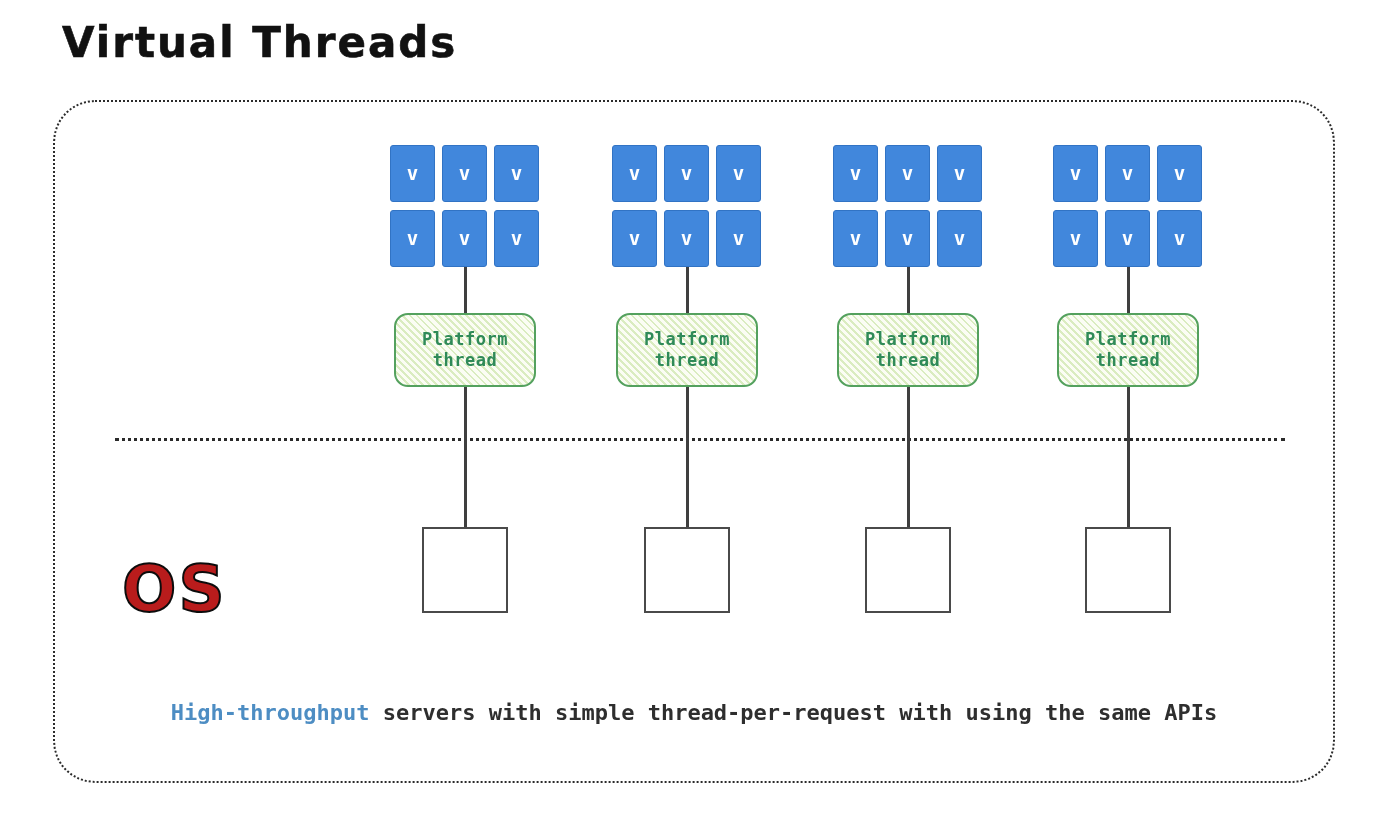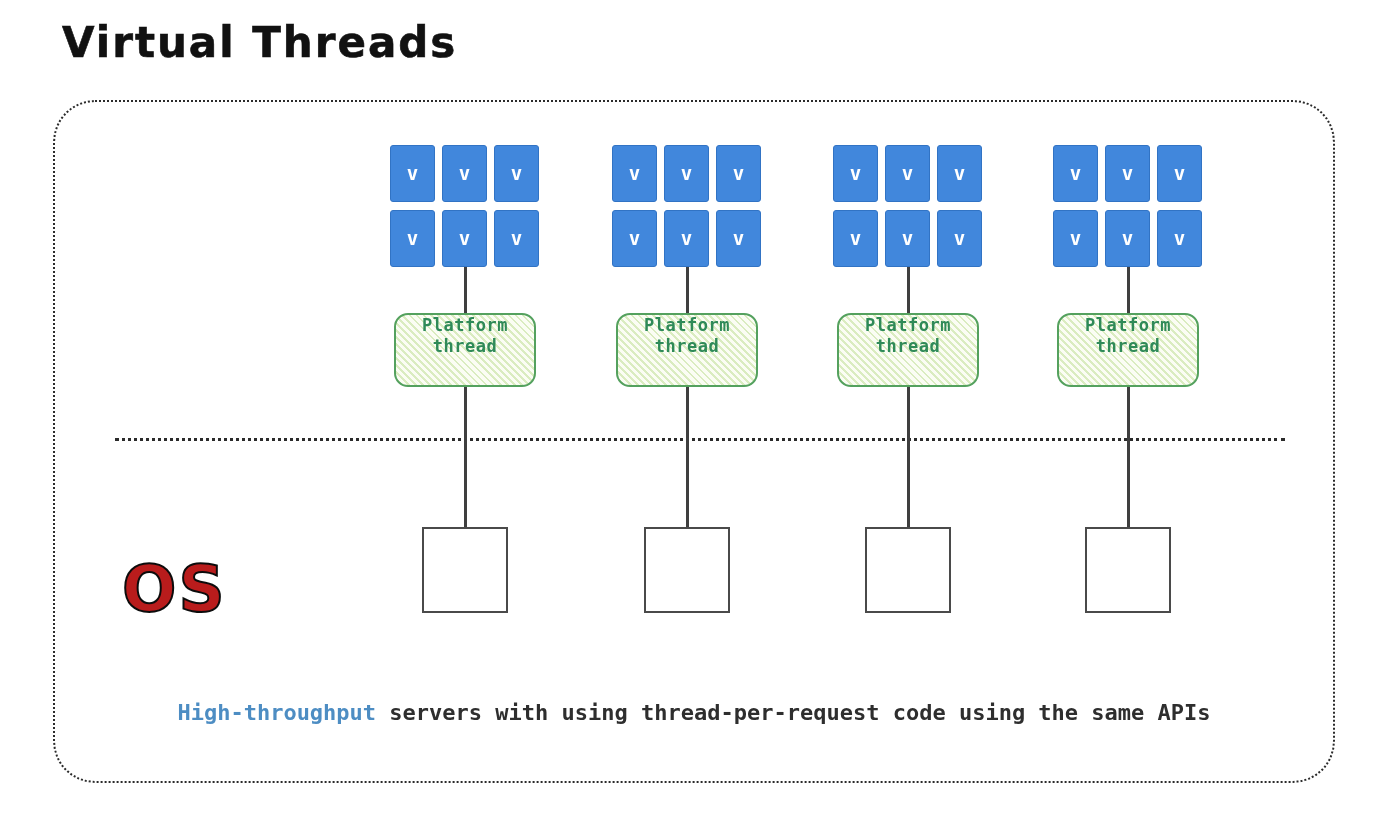--- a/index.html
+++ b/index.html
@@ -120,21 +120,21 @@
     top: 168px;
     width: 142px;
     height: 74px;
     box-sizing: border-box;
     border: 2.5px solid #54a15e;
     border-radius: 14px;
     background: repeating-linear-gradient(45deg, #fbfdf4 0px, #fbfdf4 3px, #daecc0 3px, #daecc0 5px);
     display: flex;
     flex-direction: column;
     align-items: center;
-    justify-content: flex-start;
+    justify-content: center;
     z-index: 2;
   }
   .platform-line {
     font-family: "DejaVu Sans Mono", monospace;
     font-weight: bold;
     font-size: 17px;
     line-height: 1.25;
     color: #2f8a58;
     letter-spacing: 0.5px;
   }
@@ -290,15 +290,15 @@
           <span class="vlabel">v</span>
         </div>
     </div>
     <div class="platform">
       <span class="platform-line">Platform</span>
       <span class="platform-line">thread</span>
     </div>
     <div class="osbox"></div>
   </div>
 
-  <div class="caption"><span class="hl">High-throughput</span><span> servers with using thread-per-request code using the same APIs</span></div>
+  <div class="caption"><span class="hl">High-throughput</span><span> servers with simple thread-per-request with using the same APIs</span></div>
 
 </div>
 
 </body></html>

